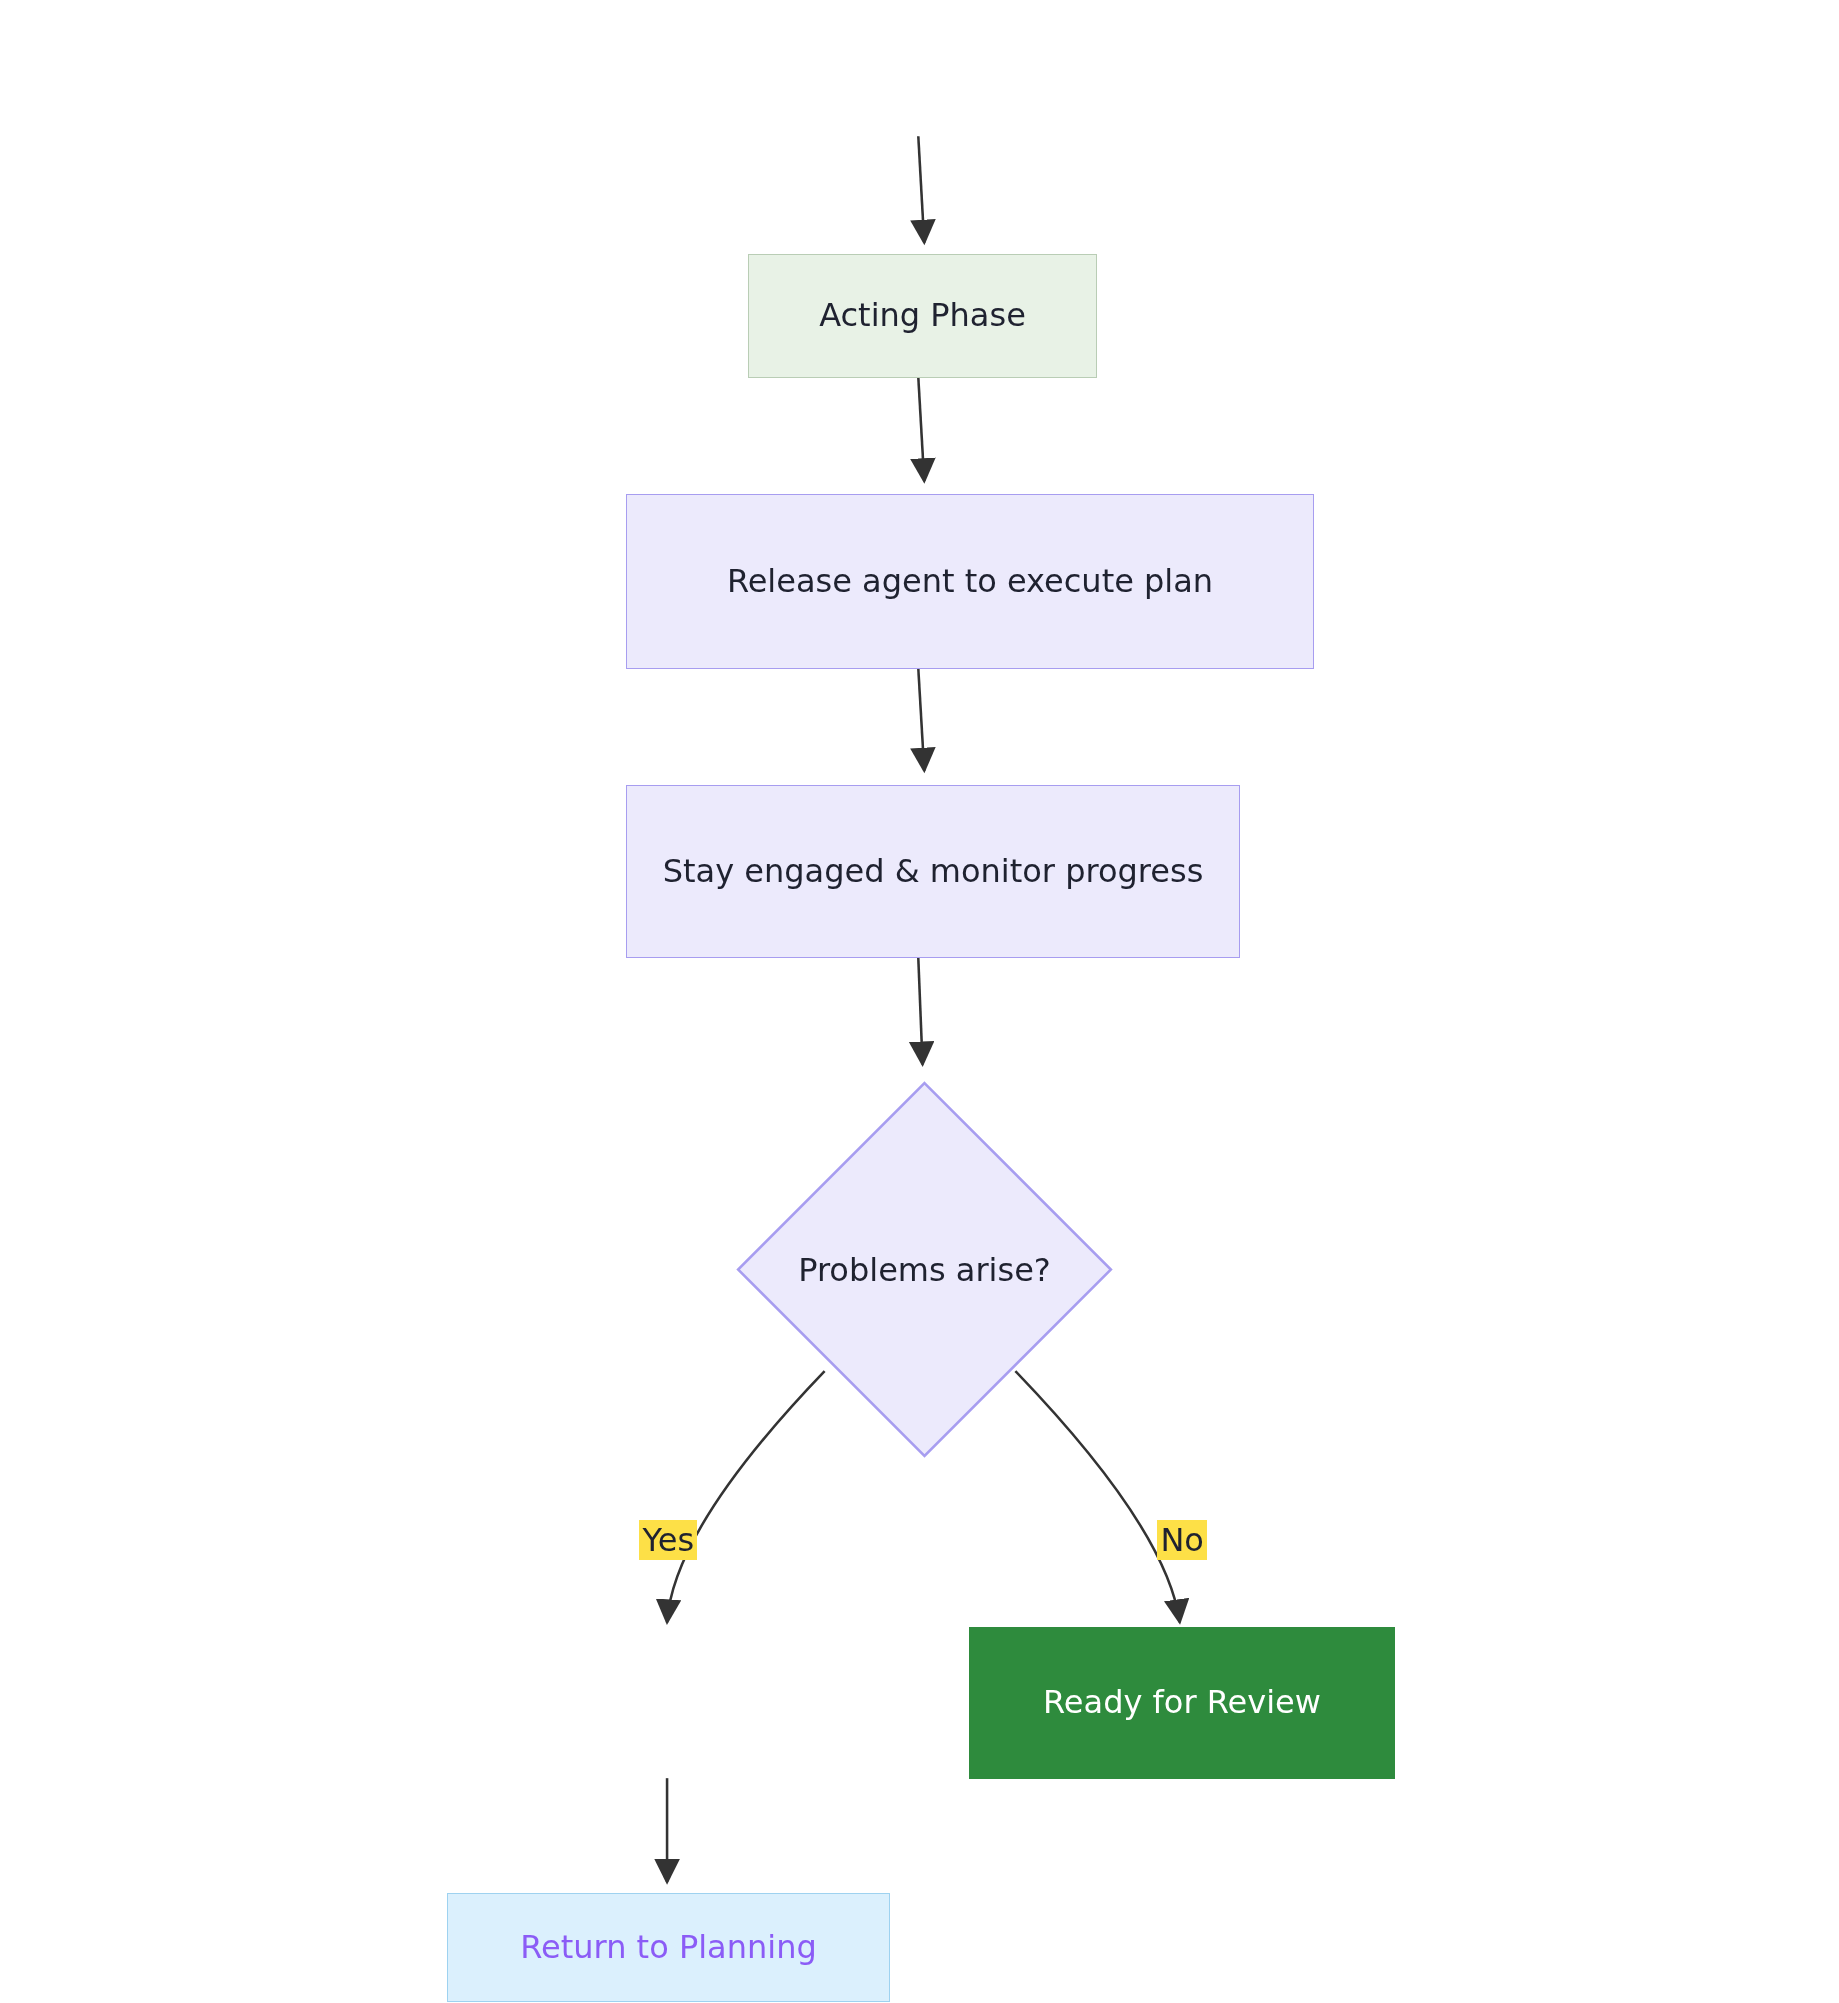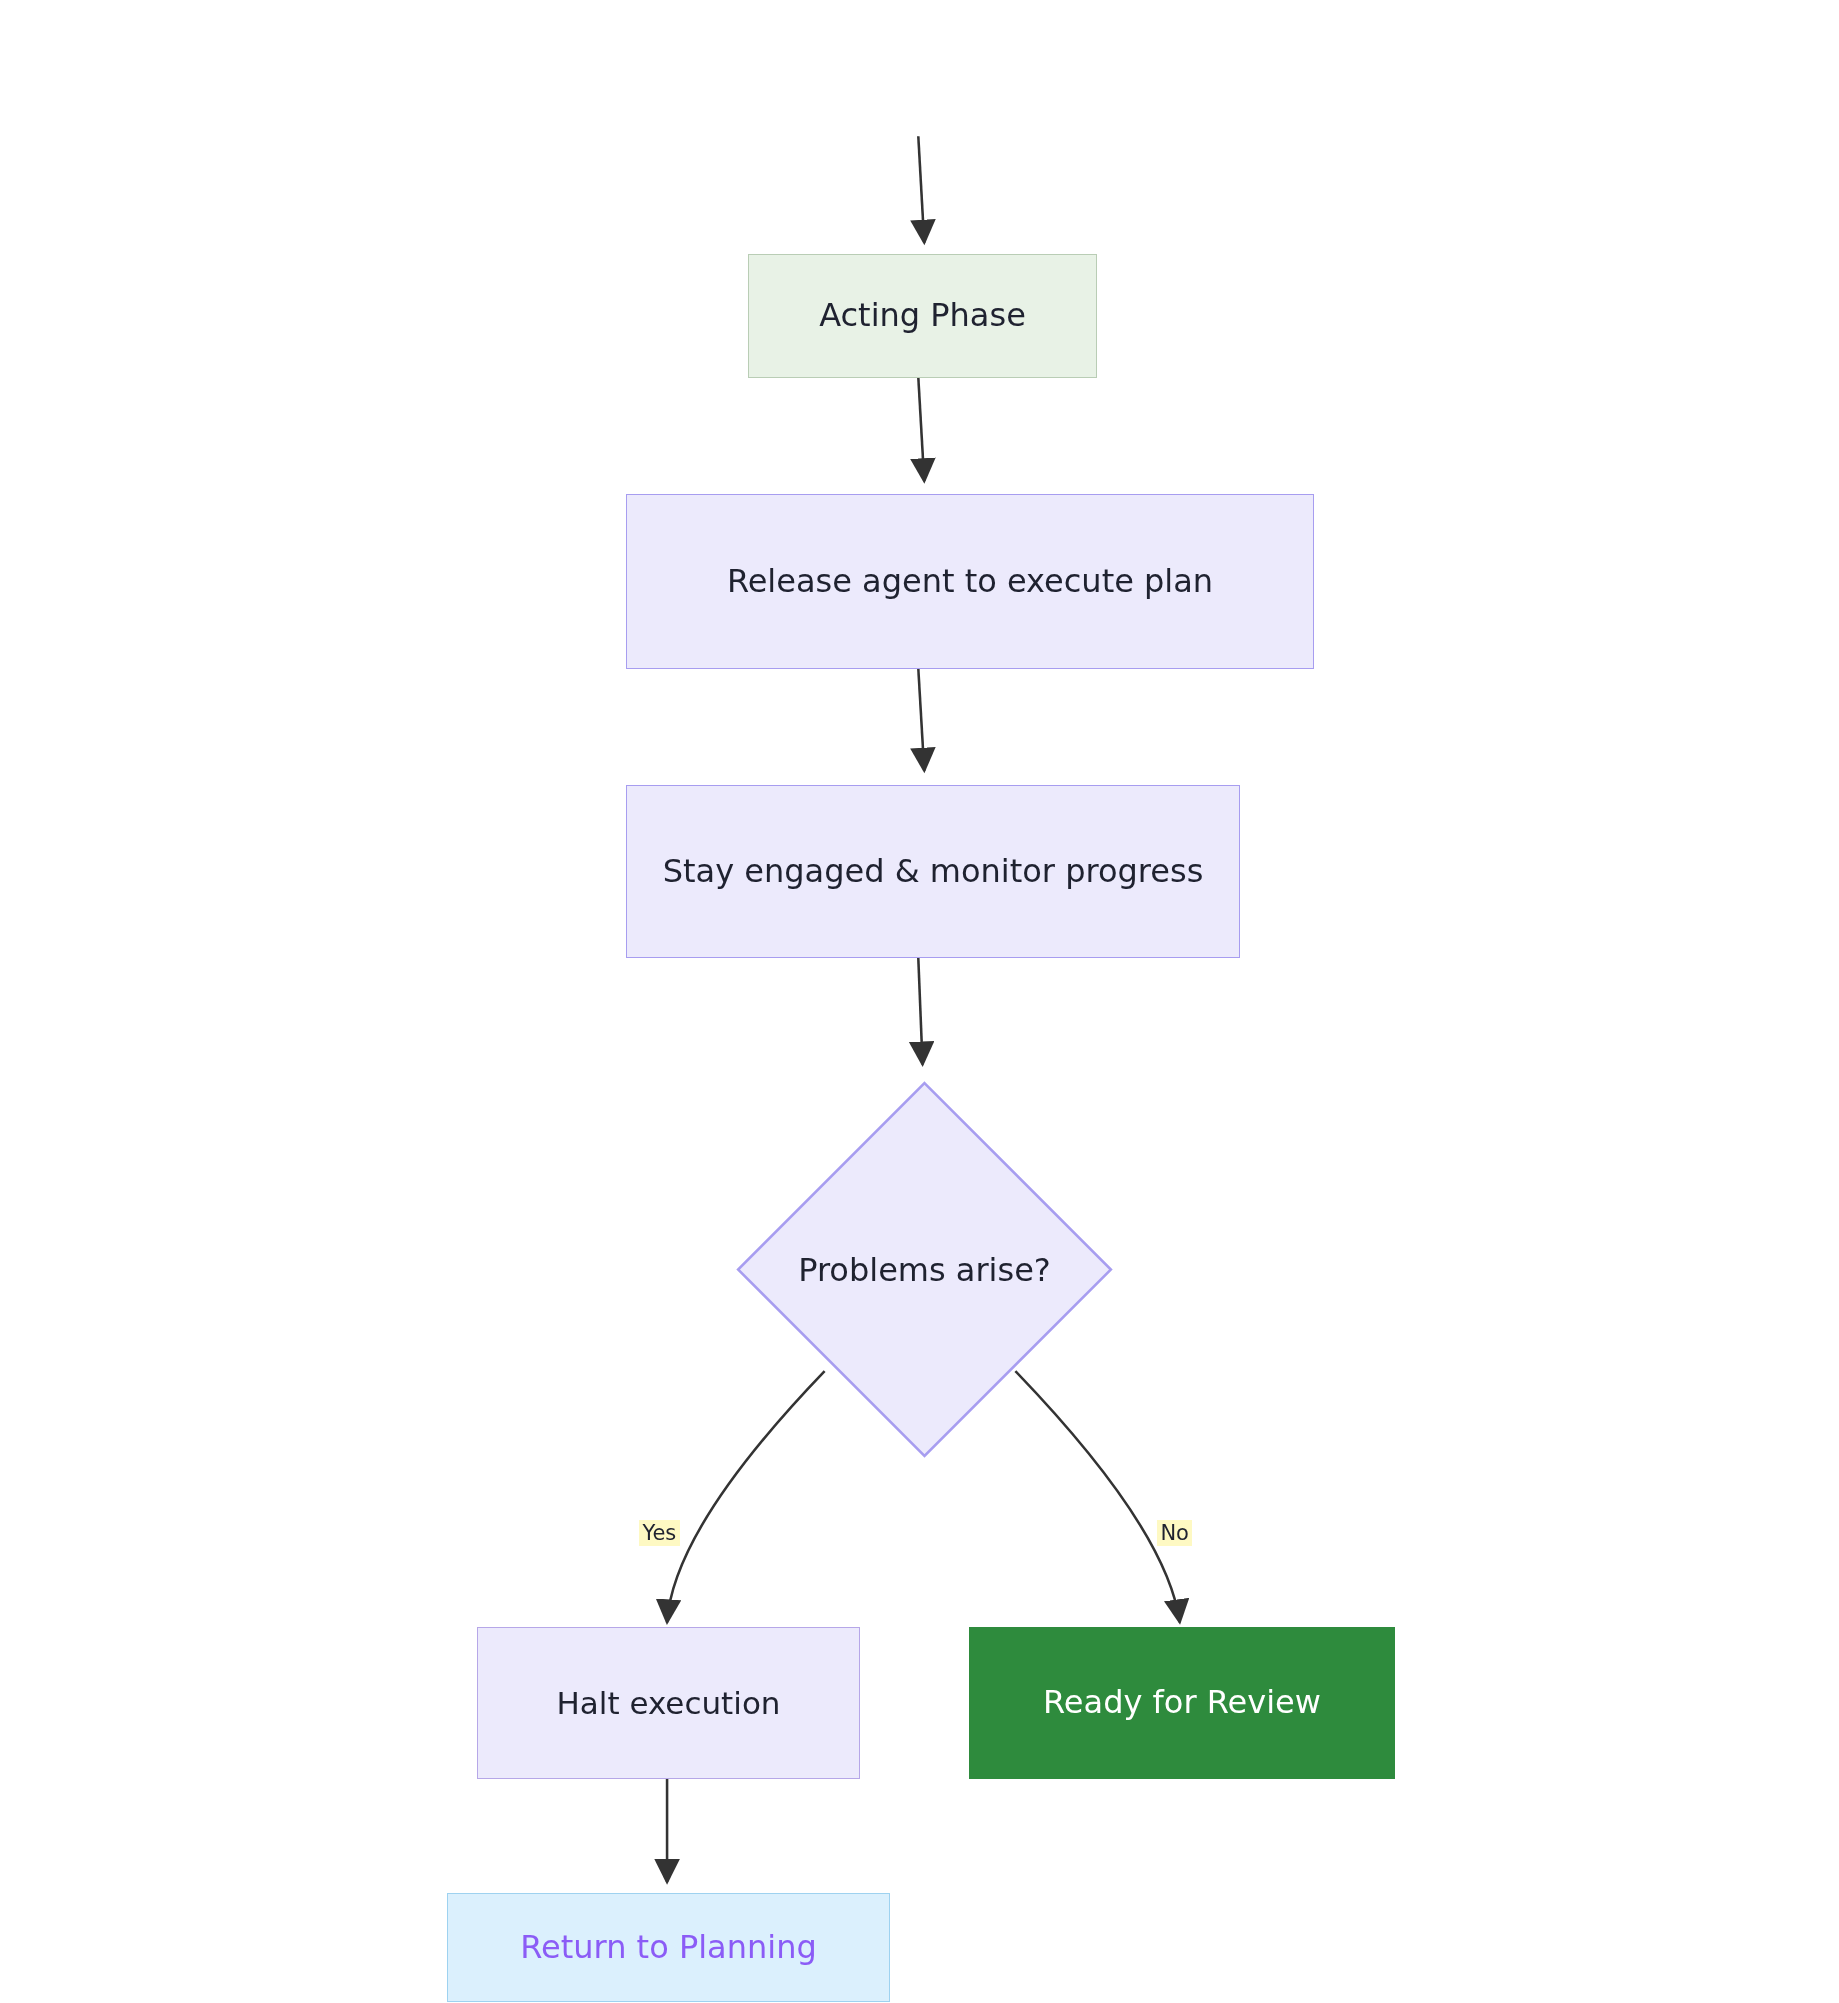--- a/index.html
+++ b/index.html
@@ -97,23 +97,23 @@
   .decision .decision-label {
     position: relative;
     z-index: 2;
     font-size: 32px;
     color: #1f2230;
     text-align: center;
   }
 
   .edge-label {
     position: absolute;
-    background: #fef9c3;
+    background: #fde047;
     color: #1f2230;
-    font-size: 21px;
+    font-size: 32px;
     padding: 0.9px 3.4px;
     white-space: nowrap;
   }
 </style>
 </head>
 <body>
 
 <div id="canvas">
 
   <svg id="edges" viewBox="0 0 2160 2352">
@@ -155,23 +155,20 @@
     <svg class="diamond-shape" viewBox="0 0 450 450">
       <polygon points="225,6 444,225 225,444 6,225" fill="#eceafc" stroke="#a79df0" stroke-width="3"></polygon>
     </svg>
     <span class="decision-label">Problems arise?</span>
   </div>
 
   <div class="edge-label" style="left:639px; top:1520px;">Yes</div>
 
   <div class="edge-label" style="left:1157px; top:1520px;">No</div>
 
-  <div class="node style-halt" style="left:477px; top:1627px; width:383px; height:152px;">
-    <span class="node-label">Halt execution</span>
-  </div>
 
   <div class="node style-success" style="left:969px; top:1627px; width:426px; height:152px;">
     <span class="node-label">Ready for Review</span>
   </div>
 
   <div class="node style-return" style="left:447px; top:1893px; width:443px; height:109px;">
     <span class="node-label">Return to Planning</span>
   </div>
 
 </div>

